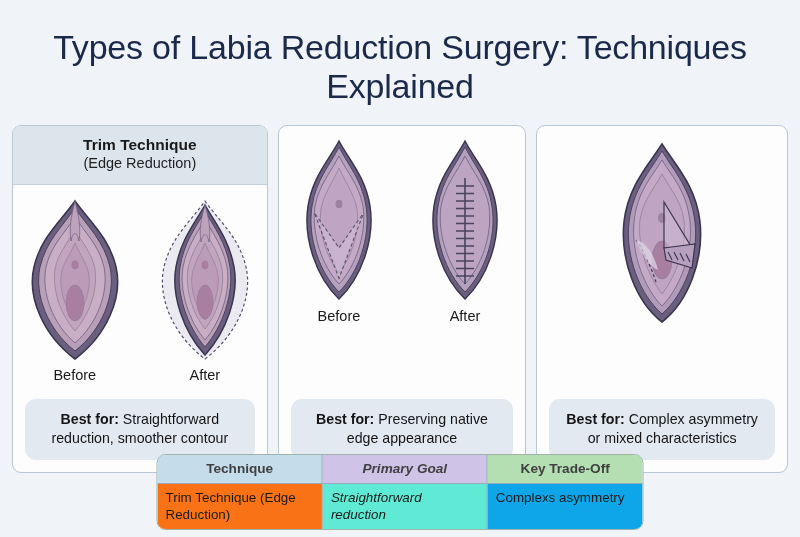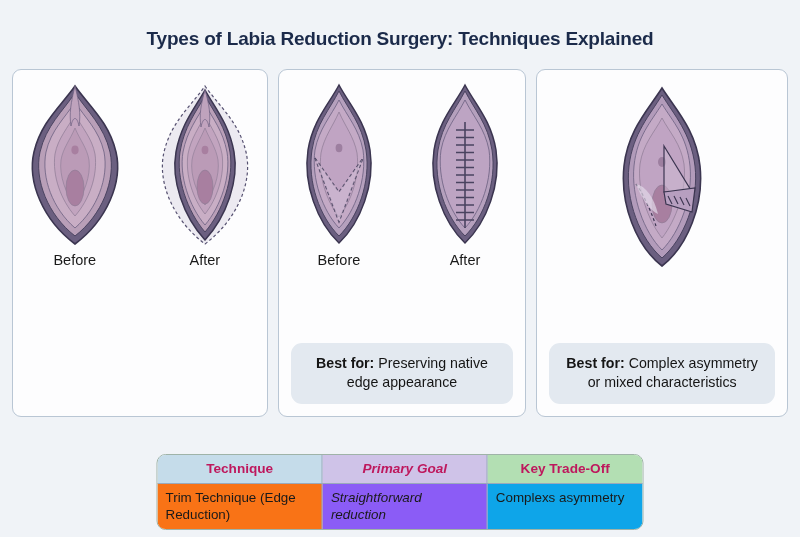--- a/index.html
+++ b/index.html
@@ -9,22 +9,22 @@
     height: 537px;
     background: #f0f3f7;
     font-family: "Liberation Sans", sans-serif;
     overflow: hidden;
     position: relative;
   }
 
   
   .page-title {
     text-align: center;
-    font-size: 19px;
-    font-weight: bold;
+    font-size: 34px;
+    font-weight: normal;
     color: #1b2a4a;
     letter-spacing: -0.2px;
     padding-top: 28px;
     padding-bottom: 19px;
   }
 
   
   .cards {
     display: flex;
     gap: 10px;
@@ -126,21 +126,21 @@
     border-right: 1px solid #9aa9bb;
     padding: 5px 8px;
     text-align: left;
     vertical-align: top;
   }
   th:last-child, td:last-child { border-right: none; }
   th {
     text-align: center;
     font-size: 13.6px;
     font-weight: bold;
-    color: #be185d;
+    color: #404040;
     padding: 6px 4px 7px;
     border-bottom: 1px solid #9aa9bb;
   }
   td {
     font-size: 13.4px;
     color: #1a1a1a;
     line-height: 1.28;
     height: 46px;
   }
   .col-0 { width: 34%; }
@@ -148,20 +148,24 @@
   .col-2 { width: 32%; }
 </style>
 </head>
 <body>
 
 <div class="page-title">Types of Labia Reduction Surgery: Techniques Explained</div>
 
 <div class="cards">
 
   <div class="card trim">
+    <div class="card-header">
+      <span class="h-main">Trim Technique</span>
+      <span class="h-sub">(Edge Reduction)</span>
+    </div>
     <div class="card-body">
       <div class="figure-row">
 
         <div class="figure-block">
           <svg width="112" height="170" viewBox="0 0 112 170">
 
             <path d="M56 6 C70 26 90 42 97 72 C104 102 88 140 56 164 C24 140 8 102 15 72 C22 42 42 26 56 6 Z" fill="#6b5f80" stroke="#3b3550" stroke-width="1.6"></path>
 
             <path d="M56 13 C68 31 85 46 91 72 C97 100 83 135 56 156 C29 135 15 100 21 72 C27 46 44 31 56 13 Z" fill="#b99fb8" stroke="#4a4360" stroke-width="1"></path>
 
@@ -189,20 +193,24 @@
             <path d="M56 24 C64 39 74 51 78 72 C82 96 72 126 56 145 C40 126 30 96 34 72 C38 51 48 39 56 24 Z" fill="#c9aec5" stroke="#6b5f80" stroke-width="0.8"></path>
             <path d="M56 35 C62 48 70 58 73 74 C76 95 68 119 56 134 C44 119 36 95 39 74 C42 58 50 48 56 35 Z" fill="#c2a4bf" stroke="#8c7a94" stroke-width="0.7"></path>
             <path d="M56 48 C61 60 67 68 69 80 C71 96 64 113 56 125 C48 113 41 96 43 80 C45 68 51 60 56 48 Z" fill="#bb9bb7" stroke="#8c7a94" stroke-width="0.6"></path>
             <path d="M56 10 C60 24 62 35 60 47 C58 37 54 37 52 47 C50 35 52 24 56 10 Z" fill="#bfa3bd" stroke="#6b5f80" stroke-width="0.7"></path>
             <ellipse cx="56" cy="70" rx="3.4" ry="4.2" fill="#a87fa0"></ellipse>
             <ellipse cx="56" cy="107" rx="8" ry="17" fill="#a87fa0" stroke="#8c7a94" stroke-width="0.6"></ellipse>
           </svg>
           <div class="fig-caption">After</div>
         </div>
 
+      </div>
+      <div class="bestfor">
+        <b>Best for:</b>
+        <span>Straightforward reduction, smoother contour</span>
       </div>
     </div>
   </div>
 
   <div class="card wedge">
     <div class="card-body">
       <div class="figure-row">
 
         <div class="figure-block">
           <svg width="108" height="170" viewBox="0 0 108 170">
@@ -296,18 +304,18 @@
     <thead>
       <tr>
         <th class="col-0" style="background:#c5dcea">Technique</th>
         <th class="col-1" style="background:#cfc3e8">Primary Goal</th>
         <th class="col-2" style="background:#b3dfb3">Key Trade-Off</th>
       </tr>
     </thead>
     <tbody>
       <tr>
         <td class="col-0" style="background:#f97316">Trim Technique (Edge Reduction)</td>
-        <td class="col-1" style="background:#8b5cf6">Straightforward reduction</td>
+        <td class="col-1" style="background:#5eead4">Straightforward reduction</td>
         <td class="col-2" style="background:#0ea5e9">Complexs asymmetry</td>
       </tr>
     </tbody>
   </table>
 </div>
 
 </body></html>

